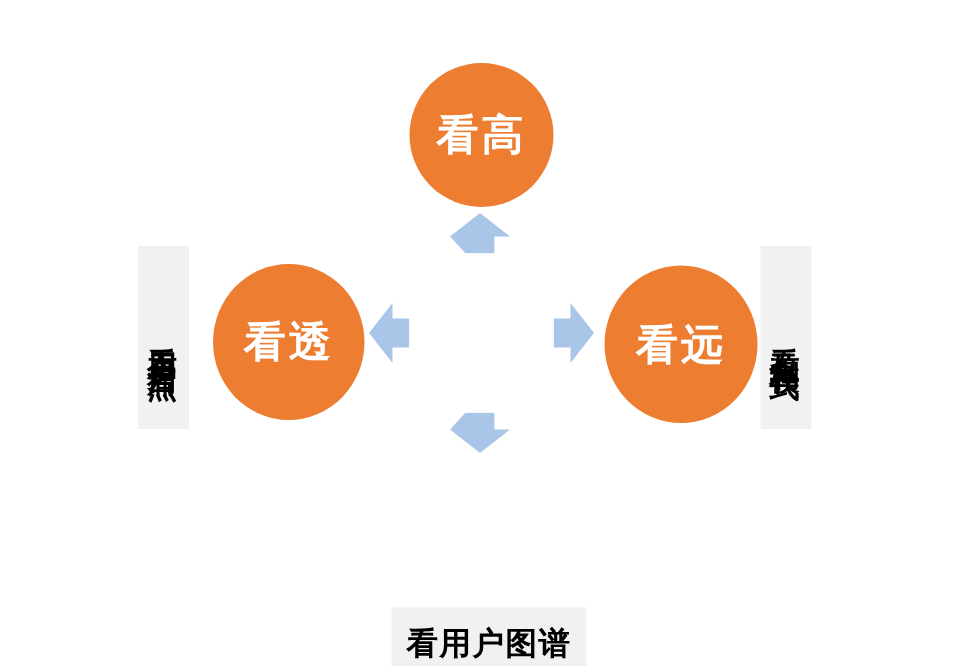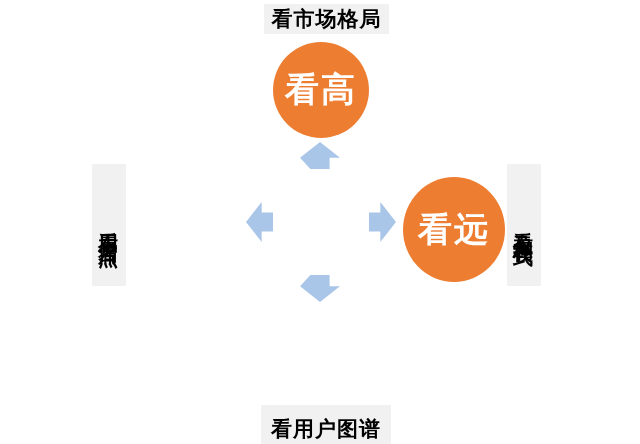--- a/index.html
+++ b/index.html
@@ -28,21 +28,21 @@
     border-radius: 50%;
     display: flex;
     align-items: center;
     justify-content: center;
     text-align: center;
   }
   .node {
     background: var(--node-orange);
     color: var(--node-text);
     font-weight: bold;
-    font-size: 34px;
+    font-size: 28px;
     letter-spacing: 2px;
   }
   .hub {
     background: var(--center-blue);
     color: var(--node-text);
     font-weight: bold;
     font-size: 21px;
     flex-direction: column;
     line-height: 1.7;
   }
@@ -98,37 +98,39 @@
     letter-spacing: 4px;
   }
   .annotation-left  { left: 92px;  top: 164px; width: 34px; height: 122px; }
   .annotation-right { left: 507px; top: 164px; width: 34px; height: 122px; }
 </style>
 </head>
 <body>
 
 <div class="canvas">
 
-  <div class="annotation annotation-h annotation-top">看市场格局</div>
 
   <div class="annotation annotation-h annotation-bottom">看用户图谱</div>
 
   <div class="annotation annotation-v annotation-left">看用户痛点</div>
 
   <div class="annotation annotation-v annotation-right">看盈利模式</div>
 
   <div class="arrow arrow-up"></div>
   <div class="arrow arrow-down"></div>
   <div class="arrow arrow-left"></div>
   <div class="arrow arrow-right"></div>
 
   <div class="circle node node-top">
     <span>看高</span>
   </div>
 
+  <div class="circle node node-left">
+    <span>看透</span>
+  </div>
 
   <div class="circle node node-right">
     <span>看远</span>
   </div>
 
 
 
 </div>
 
 </body></html>

